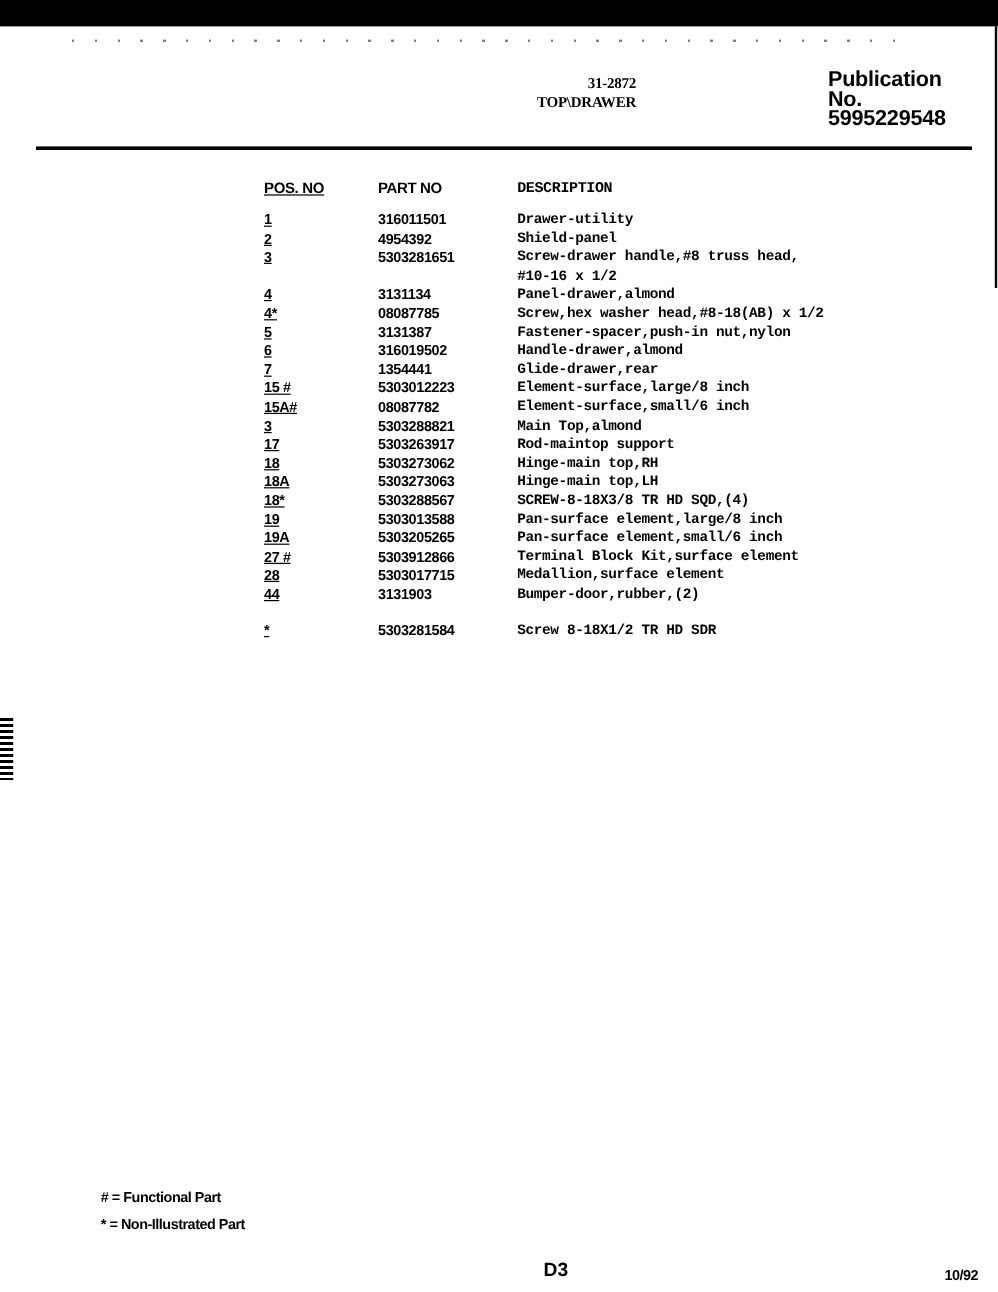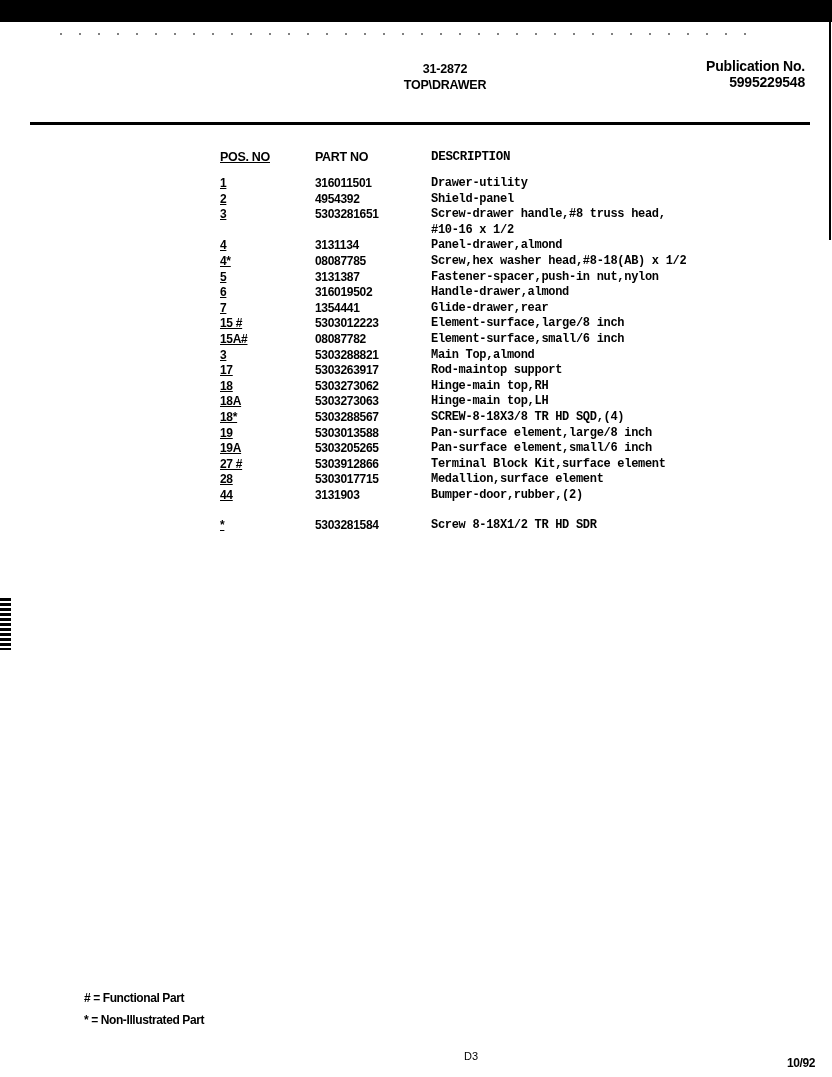--- a/index.html
+++ b/index.html
@@ -8,34 +8,34 @@
       background: #ffffff; color: #000;
       font-family: "Liberation Sans", "DejaVu Sans", sans-serif;
       font-weight: bold;
     }
     .topbar { position: absolute; left: 0; top: 0; width: 832px; height: 22px; background: #000; }
     .scan-dots { position: absolute; left: 60px; top: 33px; width: 700px; height: 2px;
       background-image: repeating-linear-gradient(90deg, #000 0 2px, transparent 2px 19px); opacity: .5; }
     .right-edge { position: absolute; right: 1px; top: 22px; width: 2px; height: 218px; background: #000; }
     .left-marks { position: absolute; left: 0; top: 598px; width: 11px; height: 52px;
       background: repeating-linear-gradient(180deg, #000 0 3px, #fff 3px 5px); }
-    .header-center { position: absolute; left: 360px; top: 61px; width: 170px; text-align: center;
-      font-size: 12.5px; line-height: 16px; letter-spacing: -0.2px; }
-    .header-right { position: absolute; left: 690px; top: 58px; width: 115px; text-align: right;
-      font-size: 14px; line-height: 16px; letter-spacing: -0.2px; }
+    .header-center { position: absolute; left: 360px; top: 61px; width: 170px; text-align: right;
+      font-size: 12.5px; line-height: 16px; letter-spacing: -0.2px; font-family: Liberation Serif, serif; }
+    .header-right { position: absolute; left: 690px; top: 58px; width: 115px; text-align: left;
+      font-size: 18px; line-height: 16px; letter-spacing: -0.2px; }
     .rule { position: absolute; left: 30px; top: 122px; width: 780px; height: 3px; background: #000; }
     .table { position: absolute; left: 220px; top: 150px; }
     .thead { position: relative; height: 26px; font-size: 12.5px; letter-spacing: -0.3px; }
     .row { position: relative; height: 15.6px; font-size: 12px; line-height: 15.6px; letter-spacing: -0.3px; white-space: nowrap; }
     .col-pos { position: absolute; left: 0; width: 80px; text-decoration: underline; }
     .col-part { position: absolute; left: 95px; width: 80px; text-align: left; }
     .col-desc { position: absolute; left: 211px; font-family: Liberation Mono, monospace; }
     .spacer { height: 15px; }
     .legend { position: absolute; left: 84px; top: 987px; font-size: 12px; line-height: 22px; letter-spacing: -0.4px; }
-    .page-id { position: absolute; left: 464px; top: 1050px; font-size: 11px; font-weight: normal; }
+    .page-id { position: absolute; left: 453px; top: 1050px; font-size: 16px; font-weight: bold; }
     .date { position: absolute; left: 787px; top: 1056px; font-size: 12px; letter-spacing: -0.4px; text-align: right; }
   </style>
 </head>
 <body>
 
 <div class="topbar"></div>
 <div class="scan-dots"></div>
 <div class="right-edge"></div>
 <div class="left-marks"></div>
 

